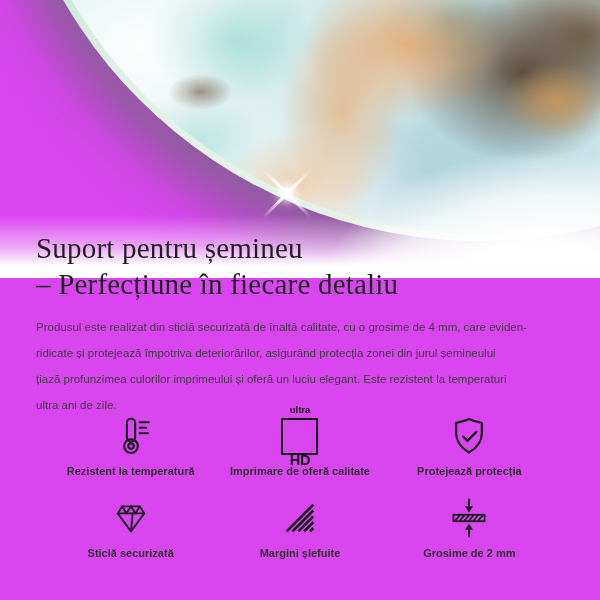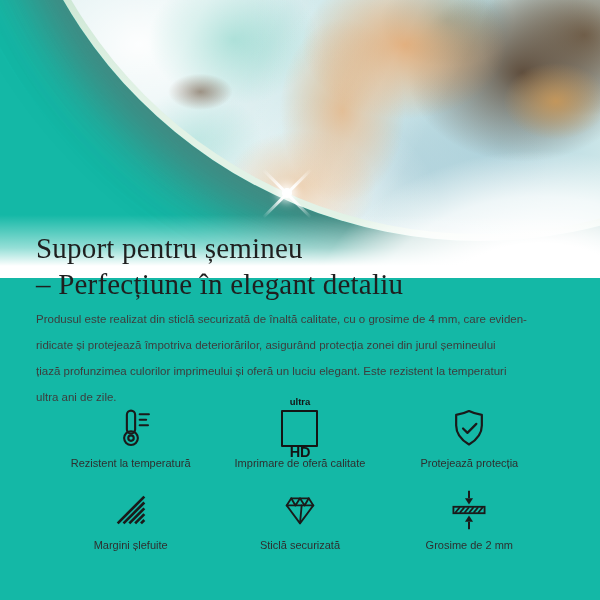--- a/index.html
+++ b/index.html
@@ -1,16 +1,16 @@
 <!DOCTYPE html>
 <html lang="ro"><head>
 <meta charset="utf-8">
 <style>
   html,body{margin:0;padding:0;background:#fff;}
-  .page{position:relative;width:600px;height:600px;overflow:hidden;background:#14b8a6;
+  .page{position:relative;width:600px;height:600px;overflow:hidden;background:#d946ef;
         font-family:"Liberation Sans",sans-serif;}
 
   
   .hero{position:absolute;top:0;left:0;width:600px;height:278px;overflow:hidden;z-index:1;}
   .glass-edge{position:absolute;left:-1px;top:-721px;width:962px;height:962px;border-radius:50%;
     background:linear-gradient(205deg,#eaf6ee 10%,#a8d3b4 45%,#5f9b77 58%,#9fd0ae 70%,#e2f2e6 85%);
     box-shadow:-20px 24px 44px rgba(96,106,104,.40),0 30px 60px rgba(96,106,104,.30),0 8px 90px rgba(120,130,128,.20);}
   .glass-face{position:absolute;inset:7px;border-radius:50%;
     background:
       radial-gradient(46px 26px at 20.5% 85%, rgba(96,68,44,.65), rgba(96,68,44,0) 70%),
@@ -41,28 +41,28 @@
   .sparkle::before{transform:rotate(45deg);}
   .sparkle::after{transform:rotate(-45deg);}
   .sparkle-core{position:absolute;left:29px;top:29px;width:10px;height:10px;border-radius:50%;
     background:#fff;box-shadow:0 0 10px 4px rgba(255,255,255,.95);}
 
   
   .content{position:relative;z-index:5;padding:230px 36px 0;}
   .page-title{margin:0;font-family:"Liberation Serif","DejaVu Serif",serif;font-weight:400;
     font-size:29px;line-height:36px;color:#1f1f1f;letter-spacing:.2px;}
   .page-title span{display:block;}
-  .description{margin-top:4px;font-size:11.5px;line-height:26px;color:#3d3d3d;}
+  .description{margin-top:12px;font-size:11.5px;line-height:26px;color:#3d3d3d;}
   .description div{white-space:nowrap;}
 
   
   .features{margin:-4px 10px 0;display:grid;grid-template-columns:1fr 1fr 1fr;row-gap:18px;}
   .feature{display:flex;flex-direction:column;align-items:center;}
   .icon-wrap{height:44px;display:flex;align-items:center;justify-content:center;}
-  .feature-label{margin-top:6px;font-size:11px;line-height:14px;color:#2f2f2f;text-align:left;}
+  .feature-label{margin-top:6px;font-size:11px;line-height:14px;color:#2f2f2f;text-align:left;font-weight:bold;}
   .icon-svg{stroke:#1a1a1a;fill:none;}
   .uhd-box{width:33px;height:33px;border:2.5px solid #141414;border-radius:1px;
     display:flex;flex-direction:column;align-items:center;justify-content:center;color:#141414;gap:39px;}
   .uhd-top{font-size:9.5px;line-height:9px;font-weight:700;}
   .uhd-bottom{font-size:14.5px;line-height:14px;font-weight:700;letter-spacing:-.3px;}
 </style>
 </head>
 <body>
 
 <div class="page">
@@ -75,21 +75,21 @@
     <div class="fade-corner"></div>
     <div class="fade-bottom"></div>
     <div class="sparkle">
       <div class="sparkle-core"></div>
     </div>
   </figure>
 
   <div class="content">
     <h1 class="page-title">
       <span>Suport pentru șemineu</span>
-      <span>– Perfecțiune în elegant detaliu</span>
+      <span>– Perfecțiune în fiecare detaliu</span>
     </h1>
 
     <div class="description">
       <div>Produsul este realizat din sticlă securizată de înaltă calitate, cu o grosime de 4 mm, care eviden-</div>
       <div>ridicate și protejează împotriva deteriorărilor, asigurând protecția zonei din jurul șemineului</div>
       <div>țiază profunzimea culorilor imprimeului și oferă un luciu elegant. Este rezistent la temperaturi</div>
       <div>ultra ani de zile.</div>
     </div>
 
     <div class="features">
@@ -123,41 +123,41 @@
           <svg class="icon-svg" width="44" height="44" viewBox="0 0 48 48" stroke-width="2.4" stroke-linecap="round" stroke-linejoin="round">
             <path d="M24 5.5 c4.5 2.2 9.5 3.6 14 4.2 v11.5 c0 9.5 -5.5 15.7 -14 20.8 c-8.5 -5.1 -14 -11.3 -14 -20.8 V9.7 c4.5 -0.6 9.5 -2 14 -4.2 z"></path>
             <path d="M17.5 24.5 l4.8 4.8 L32 19.5"></path>
           </svg>
         </div>
         <div class="feature-label">Protejează protecția</div>
       </div>
 
       <div class="feature">
         <div class="icon-wrap">
+          <svg class="icon-svg" width="40" height="40" viewBox="0 0 48 48" stroke-width="2.2" stroke-linecap="round" stroke-linejoin="round">
+            <path d="M13.5 10 H34.5 L40 18.5 L24 40 L8 18.5 Z"></path>
+            <line x1="8" y1="18.5" x2="40" y2="18.5"></line>
+            <path d="M13.5 10 L18.5 18.5 L24 10 L29.5 18.5 L34.5 10"></path>
+            <line x1="24" y1="40" x2="26" y2="18.5"></line>
+          </svg>
+        </div>
+        <div class="feature-label">Sticlă securizată</div>
+      </div>
+
+      <div class="feature">
+        <div class="icon-wrap">
           <svg class="icon-svg" width="40" height="40" viewBox="0 0 48 48" stroke-width="3.2" stroke-linecap="butt">
             <line x1="8" y1="40" x2="40" y2="8"></line>
             <line x1="15" y1="40" x2="40" y2="15"></line>
             <line x1="22" y1="40" x2="40" y2="22"></line>
             <line x1="29" y1="40" x2="40" y2="29"></line>
             <line x1="36" y1="40" x2="40" y2="36"></line>
           </svg>
         </div>
         <div class="feature-label">Margini șlefuite</div>
-      </div>
-
-      <div class="feature">
-        <div class="icon-wrap">
-          <svg class="icon-svg" width="40" height="40" viewBox="0 0 48 48" stroke-width="2.2" stroke-linecap="round" stroke-linejoin="round">
-            <path d="M13.5 10 H34.5 L40 18.5 L24 40 L8 18.5 Z"></path>
-            <line x1="8" y1="18.5" x2="40" y2="18.5"></line>
-            <path d="M13.5 10 L18.5 18.5 L24 10 L29.5 18.5 L34.5 10"></path>
-            <line x1="24" y1="40" x2="26" y2="18.5"></line>
-          </svg>
-        </div>
-        <div class="feature-label">Sticlă securizată</div>
       </div>
 
       <div class="feature">
         <div class="icon-wrap">
           <svg class="icon-svg" width="44" height="44" viewBox="0 0 48 48" stroke-width="2.2" stroke-linecap="butt">
             <line x1="24" y1="3" x2="24" y2="11"></line>
             <path d="M24 18 L19.6 11.2 H28.4 Z" fill="#1a1a1a" stroke="none"></path>
             <line x1="24" y1="45" x2="24" y2="37"></line>
             <path d="M24 30 L19.6 36.8 H28.4 Z" fill="#1a1a1a" stroke="none"></path>
             <rect x="7" y="20.5" width="34" height="7" stroke-width="2"></rect>

